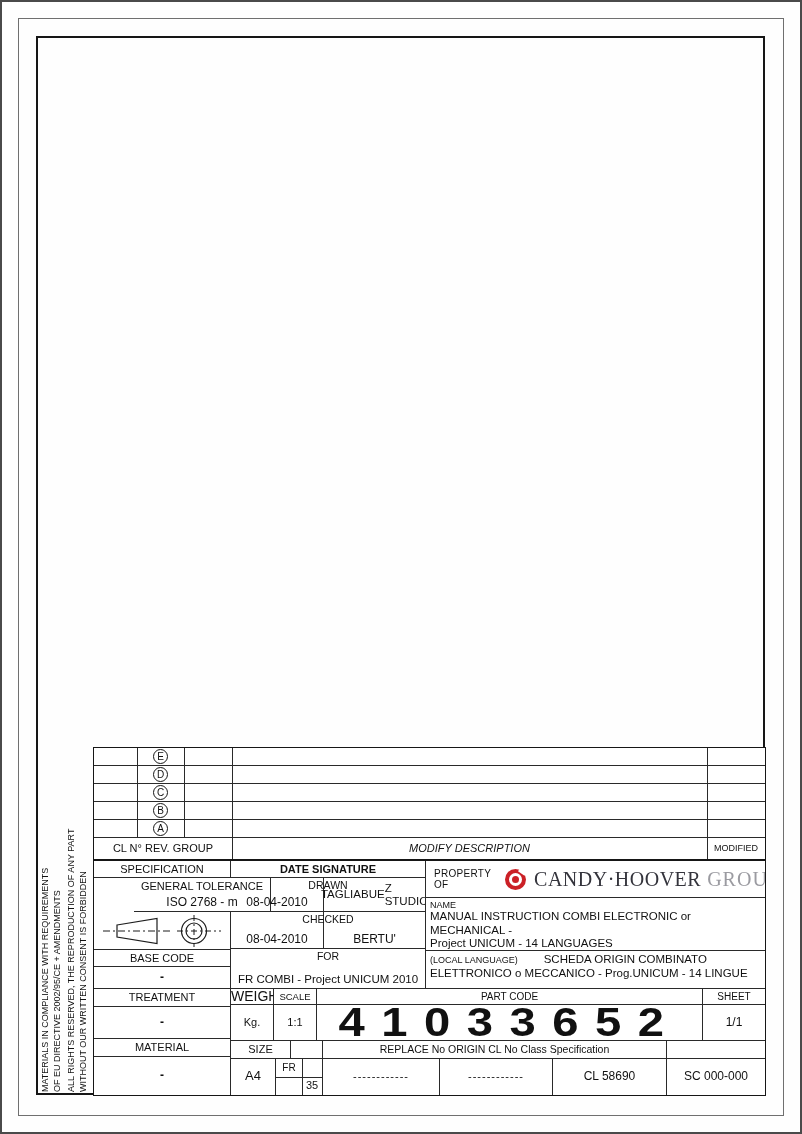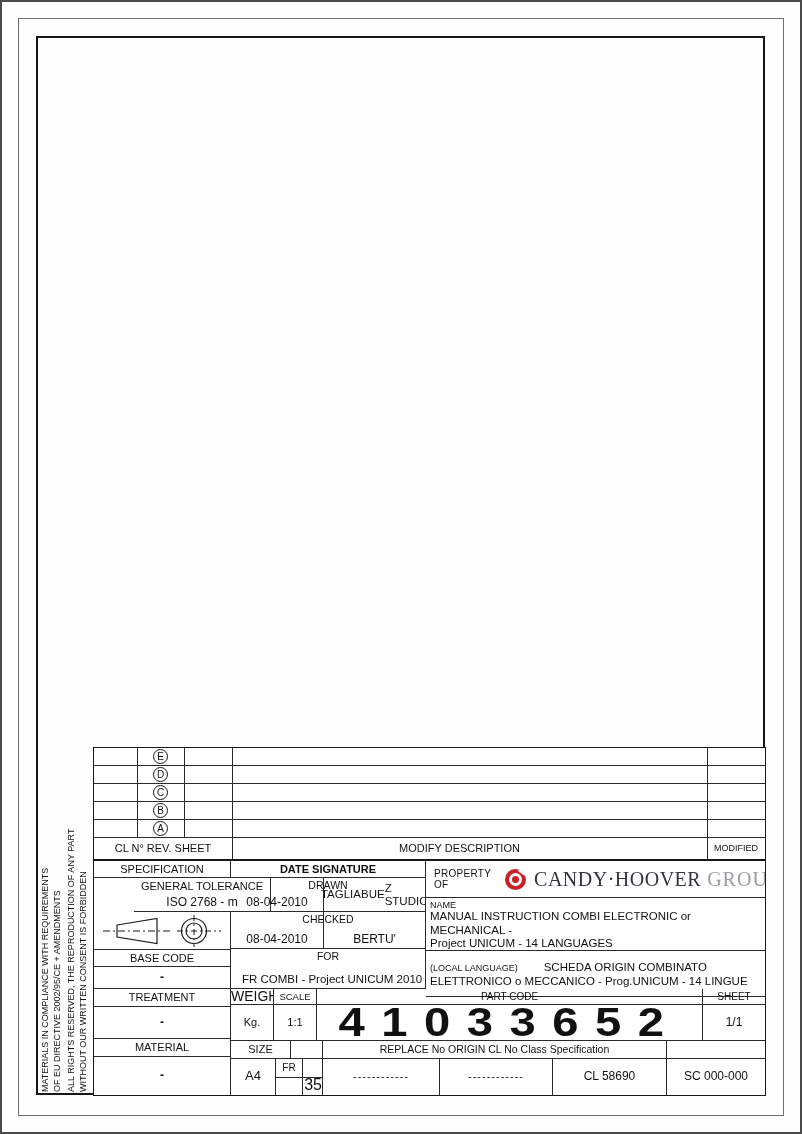--- a/index.html
+++ b/index.html
@@ -60,21 +60,21 @@
   .name-line { font-size:11.5px; line-height:13.5px; }
   .local-line1 { display:flex; align-items:baseline; gap:8px; }
   .local-line1 .name-line { padding-left:18px; }
 
   .part-number { width:100%; height:100%; line-height:35px; text-align:center; font-weight:bold; font-size:40px;
                  letter-spacing:14px; transform:scaleX(1.18); transform-origin:center; white-space:nowrap; }
 
   .sub-vline { position:absolute; left:26px; top:0; bottom:0; width:1px; background:#2a2a2a; }
   .sub-hline { position:absolute; left:0; right:0; top:18px; height:1px; background:#2a2a2a; }
   .sub-fr { position:absolute; left:0; top:0; width:26px; height:18px; text-align:center; line-height:17px; font-size:10px; }
-  .sub-35 { position:absolute; left:26px; top:18px; right:0; bottom:0; text-align:right; line-height:16px; font-size:16px; }
+  .sub-35 { position:absolute; left:26px; top:18px; right:0; bottom:0; text-align:center; line-height:16px; font-size:11px; }
 
   .dash-val { letter-spacing:1px; }
   svg .ln { stroke:#1c1c1c; fill:none; }
 </style>
 </head>
 <body>
 
 <div class="page">
   <div class="thin-border"></div>
   <div class="frame"></div>
@@ -93,22 +93,22 @@
     <div class="rev-row" style="top:54px;">
       <span class="rev-circle">B</span>
     </div>
     <div class="rev-row" style="top:72px;">
       <span class="rev-circle">A</span>
     </div>
     <div class="rev-vline" style="left:43px; height:90px;"></div>
     <div class="rev-vline" style="left:90px; height:90px;"></div>
     <div class="rev-vline" style="left:138px; height:111px;"></div>
     <div class="rev-vline" style="left:613px; height:111px;"></div>
-    <div class="rev-footer-cell" style="left:0; width:138px;">CL N° REV. SHEET</div>
-    <div class="rev-footer-cell" style="left:128px; width:475px;">MODIFY DESCRIPTION</div>
+    <div class="rev-footer-cell" style="left:0; width:138px;">CL N° REV. GROUP</div>
+    <div class="rev-footer-cell" style="left:138px; width:475px;font-style:italic;">MODIFY DESCRIPTION</div>
     <div class="rev-footer-cell" style="left:613px; width:58px; font-size:9px;">MODIFIED BY</div>
   </div>
 
   <div class="side-notes">
     <div>MATERIALS IN COMPLIANCE WITH REQUIREMENTS</div>
     <div>OF EU DIRECTIVE 2002/95/CE + AMENDMENTS</div>
     <div class="gap">ALL RIGHTS RESERVED, THE REPRODUCTION OF ANY PART</div>
     <div>WITHOUT OUR WRITTEN CONSENT IS FORBIDDEN</div>
   </div>
 
@@ -150,37 +150,37 @@
 
     <div class="cell br bb sig-block" style="left:137px; top:51px; width:195px; height:37px;">
       <div class="sig-divider"></div>
       <div class="sig-label">CHECKED</div>
       <div class="sig-date">08-04-2010</div>
       <div class="sig-name-single">BERTU'</div>
     </div>
 
     <div class="cell br bb sig-block" style="left:137px; top:88px; width:195px; height:40px;">
       <div class="sig-label">FOR</div>
-      <div style="position:absolute; left:0; bottom:3px; width:100%; font-size:11.5px;margin-left:11px;">FR COMBI - Project UNICUM 2010</div>
+      <div style="position:absolute; left:0; bottom:3px; width:100%; text-align:center; font-size:11.5px;">FR COMBI - Project UNICUM 2010</div>
     </div>
 
     <div class="cell bb" style="left:332px; top:0; width:339px; height:37px;">
       <div class="property-row">
         <span class="property-label">PROPERTY OF</span>
         <span class="logo-ring"></span>
         <span class="brand">CANDY·HOOVER</span>
         <span class="brand-suffix">GROUP</span>
       </div>
     </div>
     <div class="cell bb name-cell" style="left:332px; top:37px; width:339px; height:53px;">
       <div class="small-label">NAME</div>
       <div class="name-line">MANUAL INSTRUCTION COMBI ELECTRONIC or MECHANICAL -</div>
       <div class="name-line">Project UNICUM - 14 LANGUAGES</div>
     </div>
-    <div class="cell bb name-cell" style="left:332px; top:90px; width:339px; height:38px;margin-top:8px;">
+    <div class="cell bb name-cell" style="left:332px; top:90px; width:339px; height:38px;">
       <div class="local-line1">
         <span class="small-label">(LOCAL LANGUAGE)</span>
         <span class="name-line">SCHEDA ORIGIN COMBINATO</span>
       </div>
       <div class="name-line">ELETTRONICO o MECCANICO - Prog.UNICUM - 14 LINGUE</div>
     </div>
 
     <div class="cell br bb hdr" style="left:137px; top:128px; width:43px; height:16px; line-height:15px; font-size:14px;">WEIGHT</div>
     <div class="cell br bb hdr" style="left:180px; top:128px; width:43px; height:16px; line-height:15px; font-size:9.5px;">SCALE</div>
     <div class="cell br bb hdr" style="left:223px; top:128px; width:386px; height:16px; line-height:15px; font-size:10px;">PART CODE</div>

